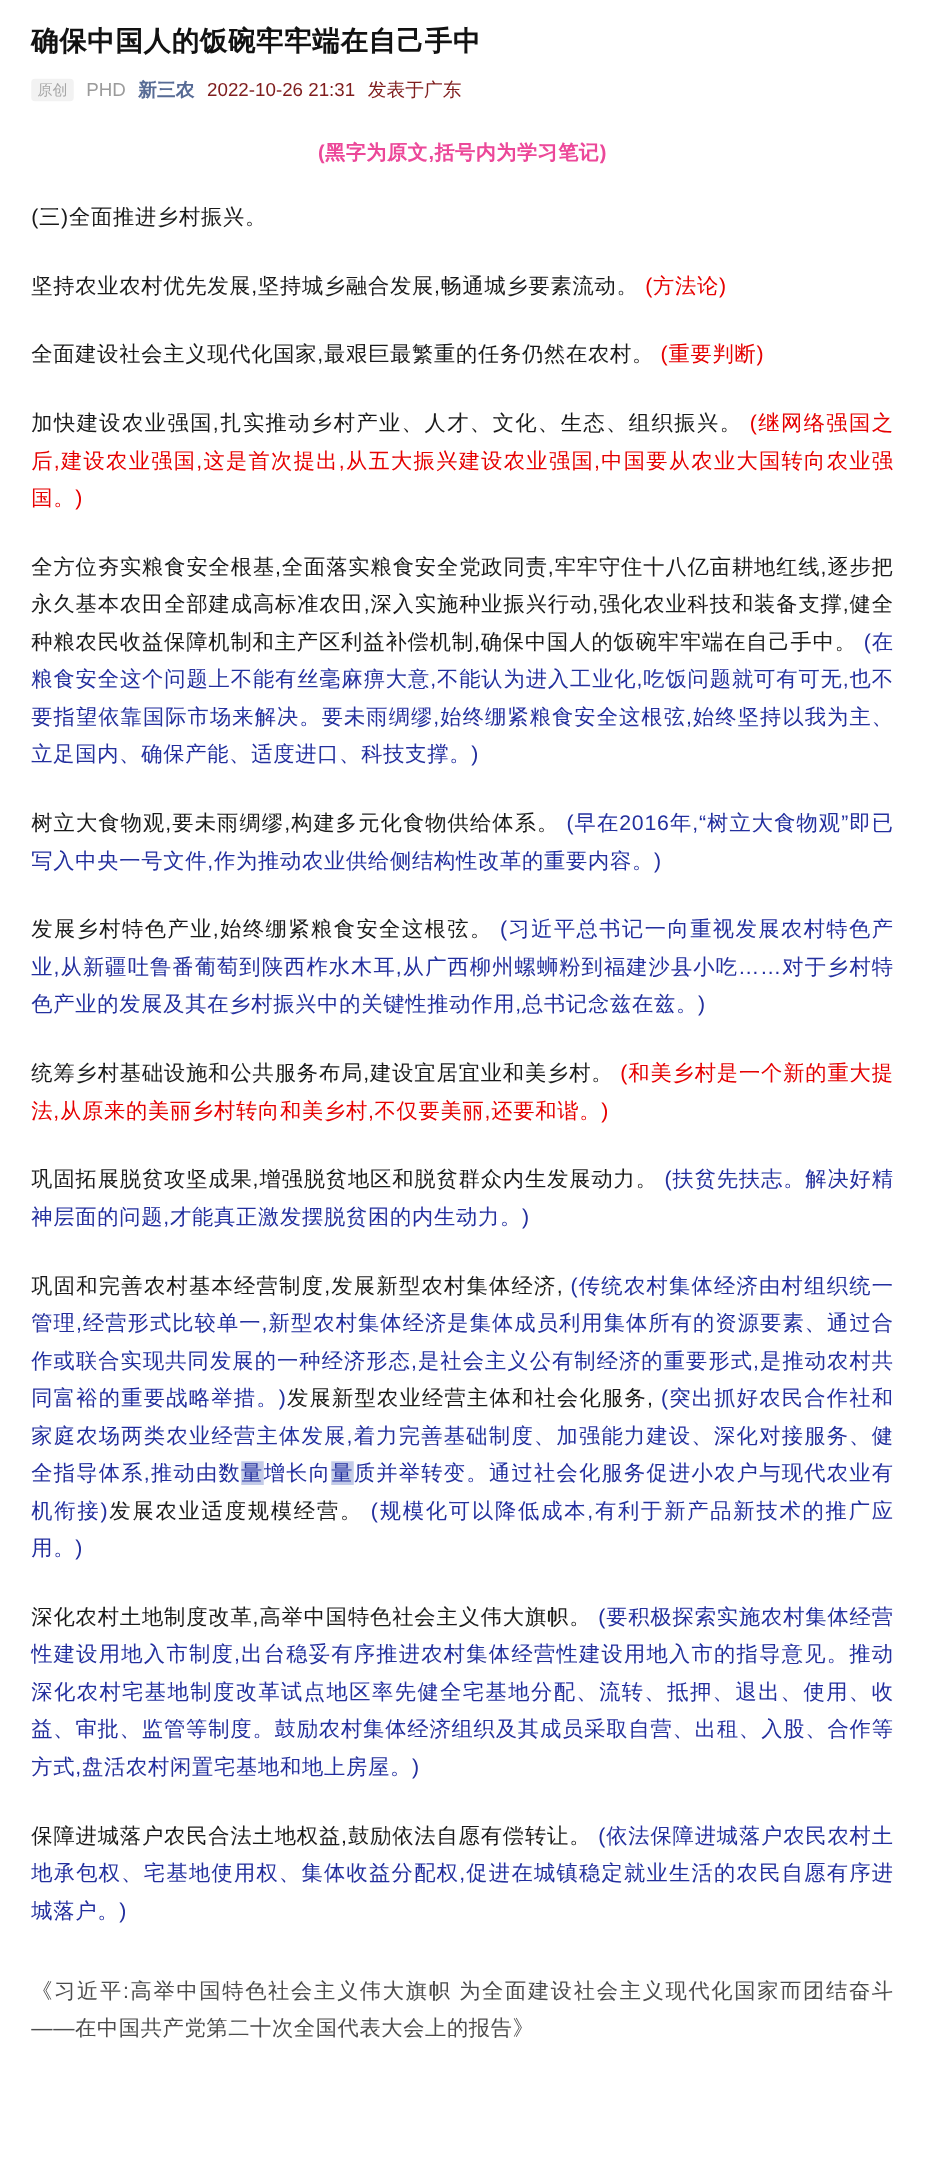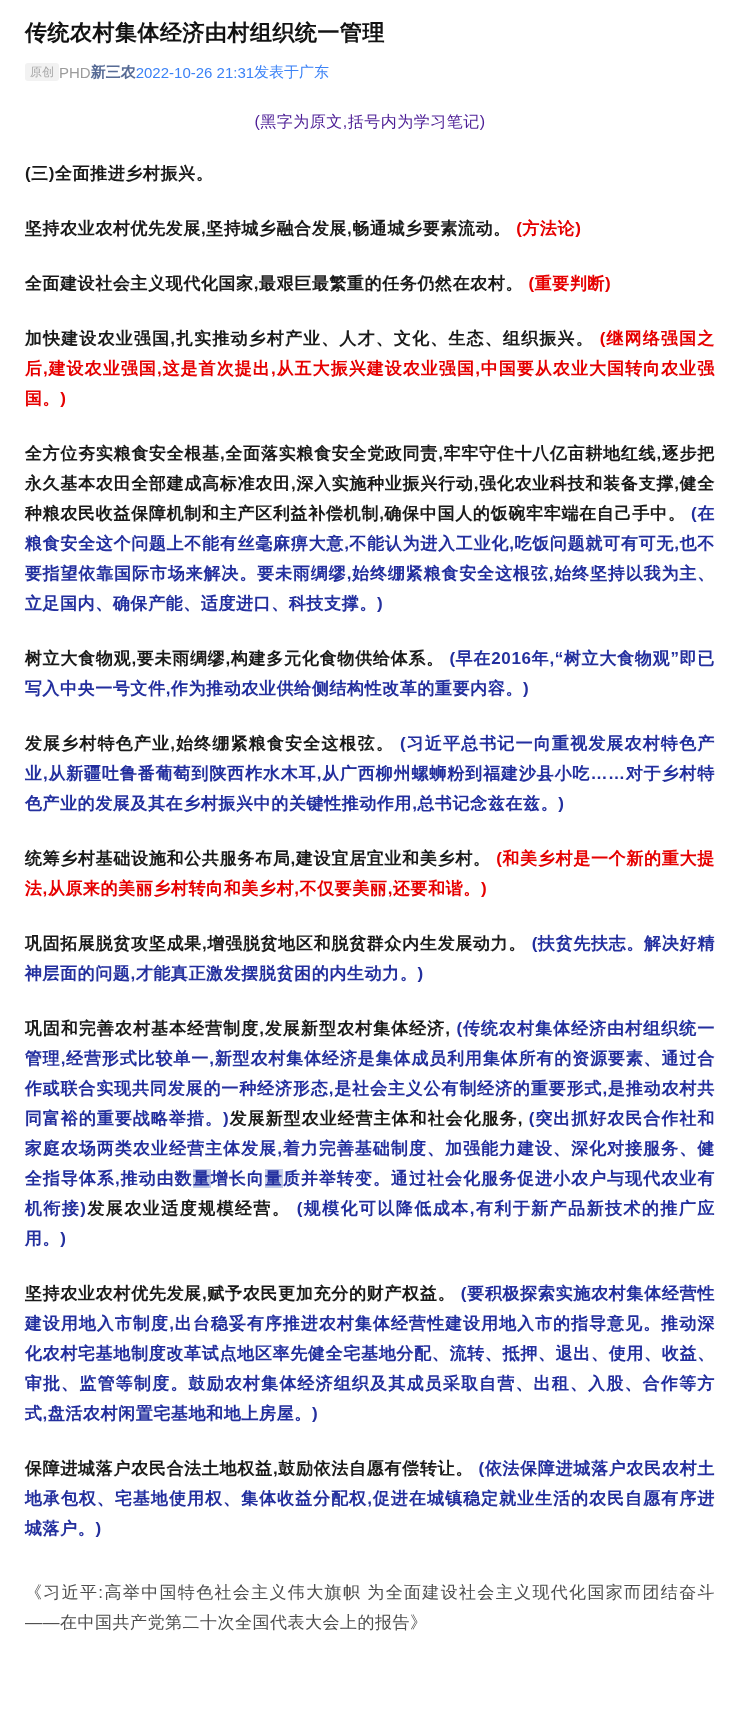--- a/index.html
+++ b/index.html
@@ -18,47 +18,48 @@
     font-weight: 700;
     color: #121212;
     line-height: 1.4;
     margin-bottom: 14px;
     letter-spacing: 0.5px;
   }
 
   .meta {
     display: flex;
     align-items: center;
+    gap: 10px;
     font-size: 15px;
     color: #9b9b9b;
     margin-bottom: 14px;
   }
   .badge {
     font-size: 12px;
     color: #a6a6a6;
     background: #f2f2f2;
     border-radius: 3px;
     padding: 2px 5px;
     line-height: 1.2;
   }
   .account { color: var(--link, #576b95); font-weight: 700; cursor: pointer; }
-  .meta .time, .meta .loc { color: #3b82f6; }
+  .meta .time, .meta .loc { color: #7f1d1d; }
 
   .note {
     text-align: center;
     font-size: 16px;
-    font-weight: 400;
-    color: #4c1d95;
+    font-weight: 700;
+    color: #ec4899;
     margin: 30px 0 26px 0;
     letter-spacing: 0.5px;
   }
 
   .para {
     font-size: 17px;
-    font-weight: 700;
+    font-weight: 400;
     line-height: 30px;
     letter-spacing: 0.6px;
     text-align: justify;
     margin-bottom: 25px;
   }
   .c-black { color: var(--black, #1a1a1a); }
   .c-red   { color: var(--red, #e60000); }
   .c-blue  { color: var(--blue, #232f9e); }
   .hl      { background: var(--highlight, #c3cbe8); }
 
@@ -70,21 +71,21 @@
     letter-spacing: 0.5px;
     margin: 34px 0 30px 0;
     text-align: justify;
   }
 </style>
 </head>
 <body>
 
 <div class="page">
 
-  <h1 class="title">传统农村集体经济由村组织统一管理</h1>
+  <h1 class="title">确保中国人的饭碗牢牢端在自己手中</h1>
 
   <div class="meta">
     <span class="badge">原创</span>
     <span class="author">PHD</span>
     <span class="account">新三农</span>
     <span class="time">2022-10-26 21:31</span>
     <span class="loc">发表于广东</span>
   </div>
 
   <p class="note">(黑字为原文,括号内为学习笔记)</p>
@@ -93,19 +94,19 @@
       <p class="para"><span class="c-black">(三)全面推进乡村振兴。</span></p>
       <p class="para"><span class="c-black">坚持农业农村优先发展,坚持城乡融合发展,畅通城乡要素流动。</span><span class="c-red"> (方法论)</span></p>
       <p class="para"><span class="c-black">全面建设社会主义现代化国家,最艰巨最繁重的任务仍然在农村。</span><span class="c-red"> (重要判断)</span></p>
       <p class="para"><span class="c-black">加快建设农业强国,扎实推动乡村产业、人才、文化、生态、组织振兴。</span><span class="c-red"> (继网络强国之后,建设农业强国,这是首次提出,从五大振兴建设农业强国,中国要从农业大国转向农业强国。)</span></p>
       <p class="para"><span class="c-black">全方位夯实粮食安全根基,全面落实粮食安全党政同责,牢牢守住十八亿亩耕地红线,逐步把永久基本农田全部建成高标准农田,深入实施种业振兴行动,强化农业科技和装备支撑,健全种粮农民收益保障机制和主产区利益补偿机制,确保中国人的饭碗牢牢端在自己手中。</span><span class="c-blue"> (在粮食安全这个问题上不能有丝毫麻痹大意,不能认为进入工业化,吃饭问题就可有可无,也不要指望依靠国际市场来解决。要未雨绸缪,始终绷紧粮食安全这根弦,始终坚持以我为主、立足国内、确保产能、适度进口、科技支撑。)</span></p>
       <p class="para"><span class="c-black">树立大食物观,要未雨绸缪,构建多元化食物供给体系。</span><span class="c-blue"> (早在2016年,“树立大食物观”即已写入中央一号文件,作为推动农业供给侧结构性改革的重要内容。)</span></p>
       <p class="para"><span class="c-black">发展乡村特色产业,始终绷紧粮食安全这根弦。</span><span class="c-blue"> (习近平总书记一向重视发展农村特色产业,从新疆吐鲁番葡萄到陕西柞水木耳,从广西柳州螺蛳粉到福建沙县小吃……对于乡村特色产业的发展及其在乡村振兴中的关键性推动作用,总书记念兹在兹。)</span></p>
       <p class="para"><span class="c-black">统筹乡村基础设施和公共服务布局,建设宜居宜业和美乡村。</span><span class="c-red"> (和美乡村是一个新的重大提法,从原来的美丽乡村转向和美乡村,不仅要美丽,还要和谐。)</span></p>
       <p class="para"><span class="c-black">巩固拓展脱贫攻坚成果,增强脱贫地区和脱贫群众内生发展动力。</span><span class="c-blue"> (扶贫先扶志。解决好精神层面的问题,才能真正激发摆脱贫困的内生动力。)</span></p>
       <p class="para"><span class="c-black">巩固和完善农村基本经营制度,发展新型农村集体经济,</span><span class="c-blue"> (传统农村集体经济由村组织统一管理,经营形式比较单一,新型农村集体经济是集体成员利用集体所有的资源要素、通过合作或联合实现共同发展的一种经济形态,是社会主义公有制经济的重要形式,是推动农村共同富裕的重要战略举措。)</span><span class="c-black">发展新型农业经营主体和社会化服务,</span><span class="c-blue"> (突出抓好农民合作社和家庭农场两类农业经营主体发展,着力完善基础制度、加强能力建设、深化对接服务、健全指导体系,推动由数</span><span class="c-blue hl">量</span><span class="c-blue">增长向</span><span class="c-blue hl">量</span><span class="c-blue">质并举转变。通过社会化服务促进小农户与现代农业有机衔接)</span><span class="c-black">发展农业适度规模经营。</span><span class="c-blue"> (规模化可以降低成本,有利于新产品新技术的推广应用。)</span></p>
-      <p class="para"><span class="c-black">坚持农业农村优先发展,赋予农民更加充分的财产权益。</span><span class="c-blue"> (要积极探索实施农村集体经营性建设用地入市制度,出台稳妥有序推进农村集体经营性建设用地入市的指导意见。推动深化农村宅基地制度改革试点地区率先健全宅基地分配、流转、抵押、退出、使用、收益、审批、监管等制度。鼓励农村集体经济组织及其成员采取自营、出租、入股、合作等方式,盘活农村闲置宅基地和地上房屋。)</span></p>
+      <p class="para"><span class="c-black">深化农村土地制度改革,高举中国特色社会主义伟大旗帜。</span><span class="c-blue"> (要积极探索实施农村集体经营性建设用地入市制度,出台稳妥有序推进农村集体经营性建设用地入市的指导意见。推动深化农村宅基地制度改革试点地区率先健全宅基地分配、流转、抵押、退出、使用、收益、审批、监管等制度。鼓励农村集体经济组织及其成员采取自营、出租、入股、合作等方式,盘活农村闲置宅基地和地上房屋。)</span></p>
       <p class="para"><span class="c-black">保障进城落户农民合法土地权益,鼓励依法自愿有偿转让。</span><span class="c-blue"> (依法保障进城落户农民农村土地承包权、宅基地使用权、集体收益分配权,促进在城镇稳定就业生活的农民自愿有序进城落户。)</span></p>
     </div>
 
   <p class="reference">《习近平:高举中国特色社会主义伟大旗帜 为全面建设社会主义现代化国家而团结奋斗——在中国共产党第二十次全国代表大会上的报告》</p>
 
 </div>
 
 </body></html>

